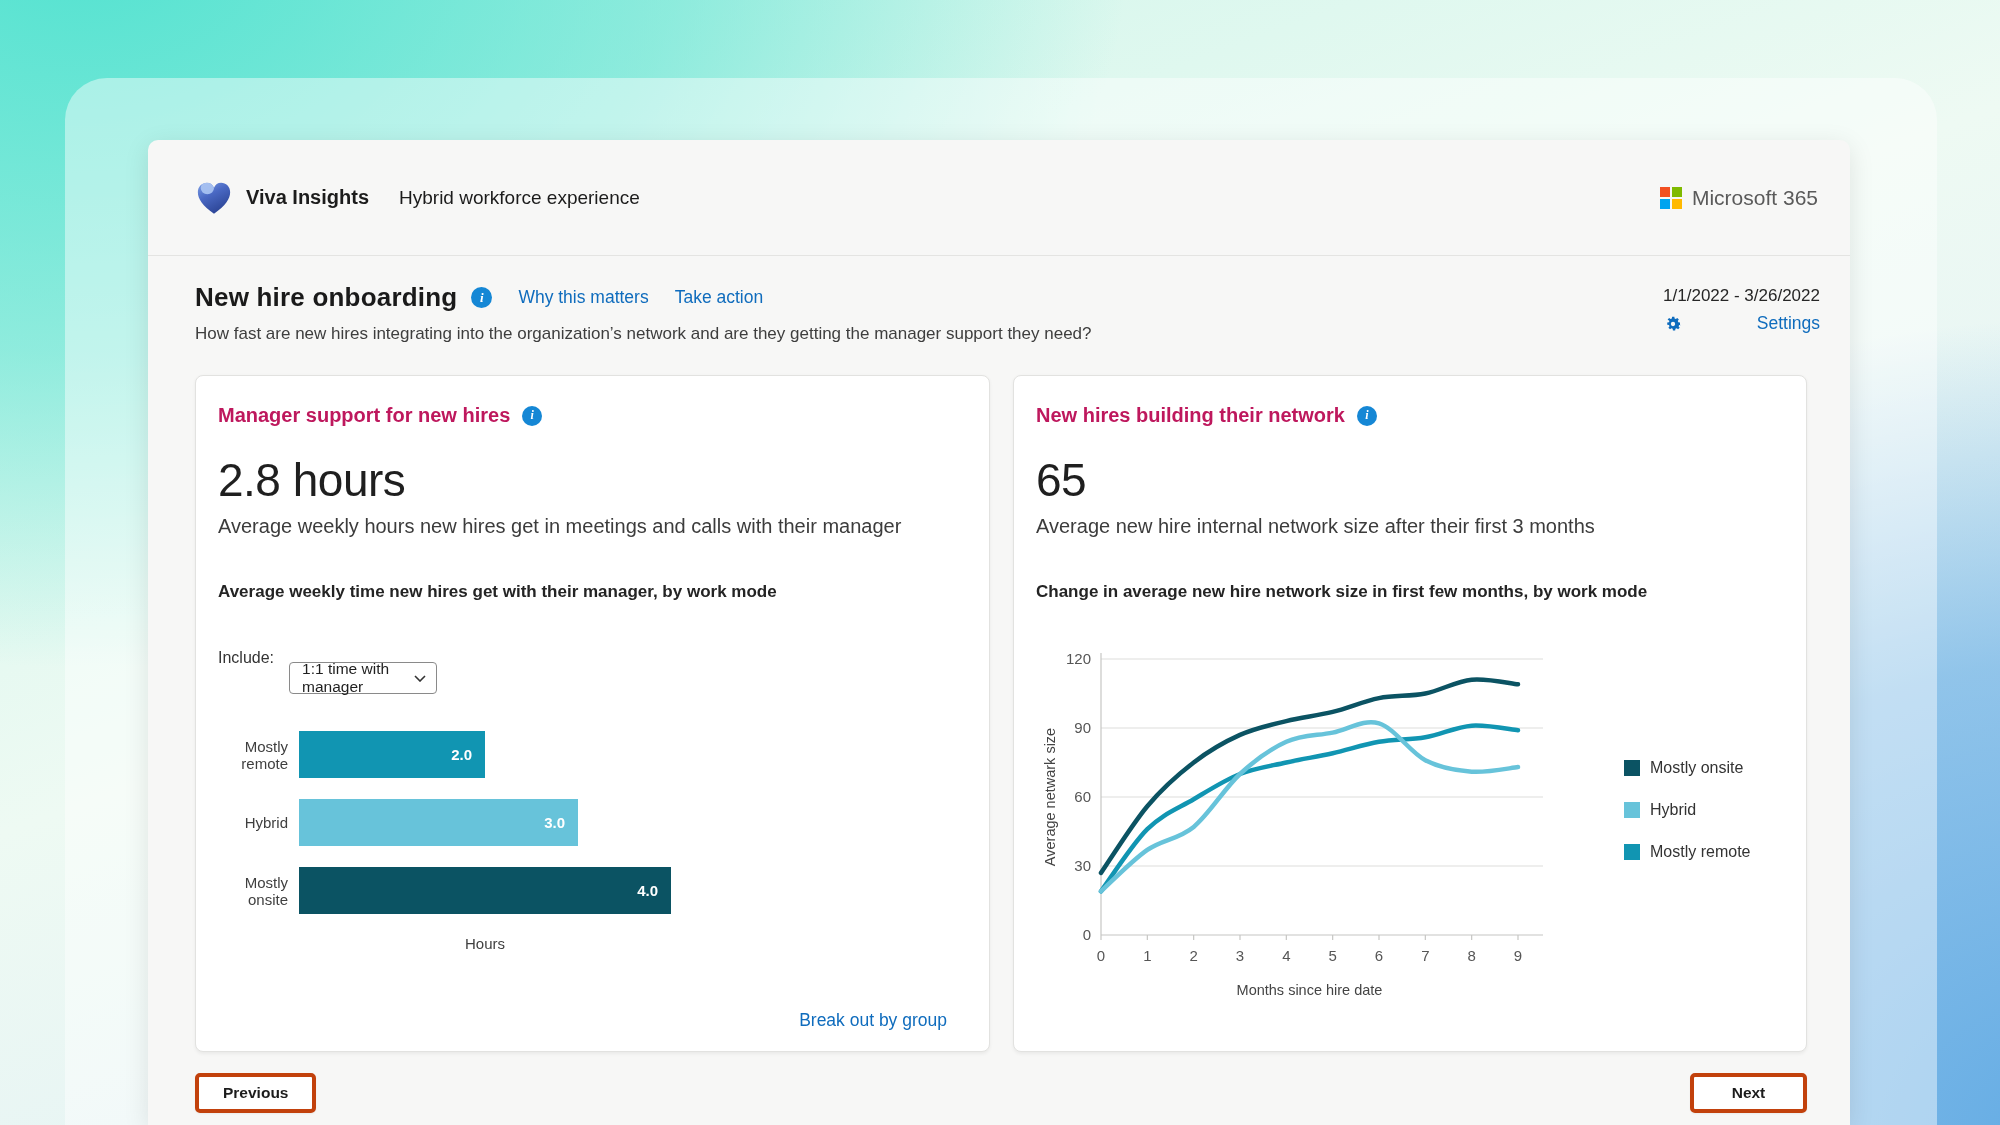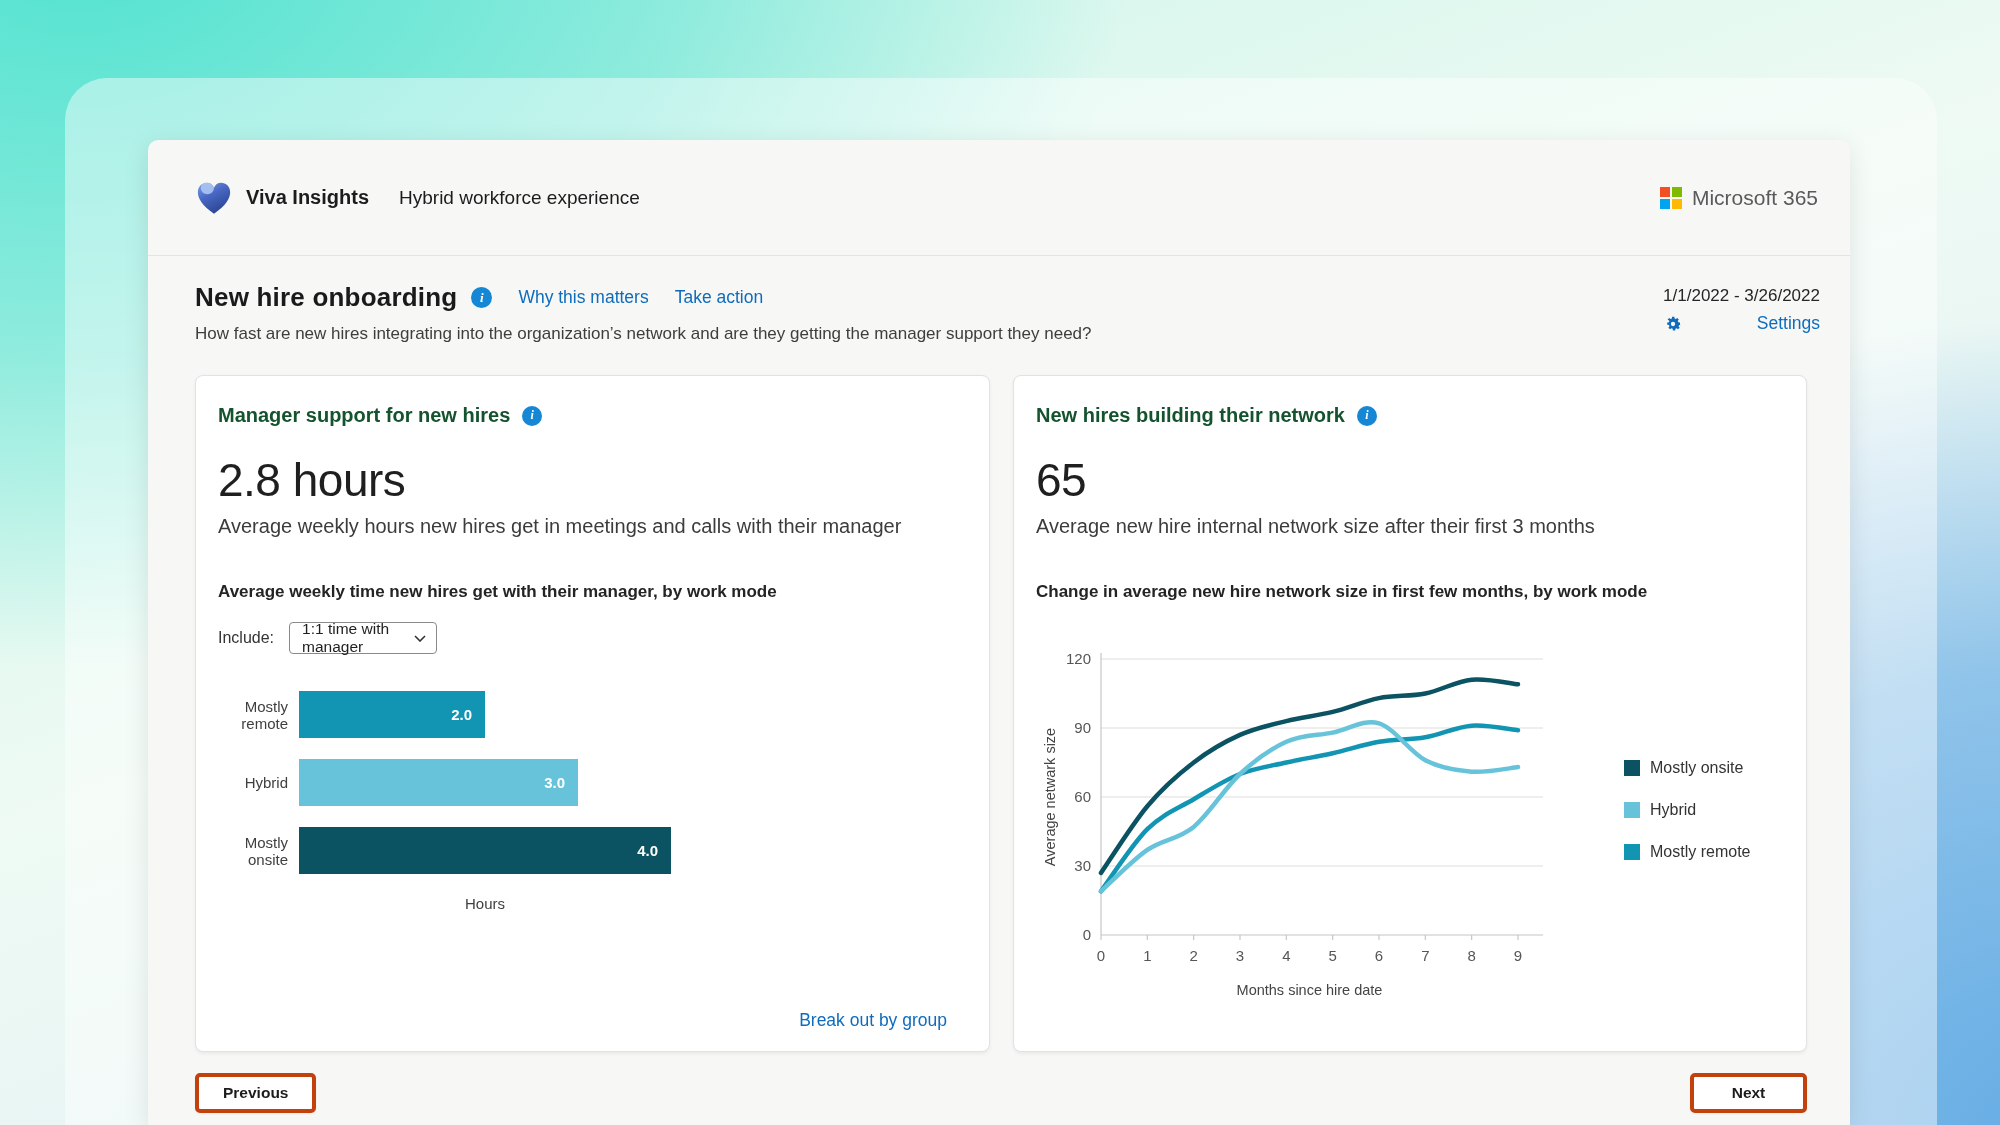--- a/index.html
+++ b/index.html
@@ -41,31 +41,31 @@
   .date-range{font-size:17px;color:#262626;margin-top:4px;}
   .settings-row{display:flex;align-items:center;justify-content:space-between;margin-top:7px;gap:24px;}
 
   
   .card{position:absolute;top:235px;width:795px;height:677px;background:#fff;
     border:1px solid #e2e2e0;border-radius:8px;box-shadow:0 1.6px 3.6px rgba(0,0,0,.055);
     box-sizing:border-box;padding:28px 24px 0 22px;}
   .card-left{left:47px;}
   .card-right{left:865px;width:794px;}
   .card-title-row{display:flex;align-items:center;}
-  .card-title{font-size:20px;font-weight:bold;color:#14532d;}
+  .card-title{font-size:20px;font-weight:bold;color:#be185d;}
   .card-title-row .info-icon{margin-left:12px;width:20px;height:20px;font-size:12px;}
   .kpi{font-size:46px;font-weight:400;color:#1f1f1f;margin-top:26px;letter-spacing:-.5px;}
   .kpi-desc{font-size:20px;color:#3c3c3c;margin-top:8px;}
   .chart-title{font-size:17px;font-weight:bold;color:#242424;margin-top:44px;}
 
   .include-row{display:flex;align-items:center;margin-top:20px;gap:15px;}
   .include-label{font-size:16px;color:#333;}
   .dropdown{display:flex;align-items:center;justify-content:space-between;width:148px;height:32px;
     border:1px solid #8a8a8a;border-radius:4px;background:#fff;padding:0 10px 0 12px;
-    box-sizing:border-box;font-size:15.5px;color:#1f1f1f;cursor:pointer;}
+    box-sizing:border-box;font-size:15.5px;color:#1f1f1f;cursor:pointer;margin-top:40px;}
 
   .bar-chart{margin-top:37px;}
   .bar-row{display:flex;align-items:center;height:47px;margin-bottom:21px;}
   .bar-label{width:70px;text-align:right;font-size:15px;color:#3f3f3f;margin-right:11px;flex:none;}
   .bar-track{width:372px;height:47px;flex:none;}
   .bar-fill{height:100%;display:flex;align-items:center;justify-content:flex-end;
     padding-right:13px;box-sizing:border-box;}
   .bar-value{color:#fff;font-weight:bold;font-size:15px;}
   .bar-xlabel{margin-left:81px;width:372px;text-align:center;font-size:15px;color:#3f3f3f;margin-top:4px;}
   .breakout{position:absolute;right:42px;bottom:20px;}

